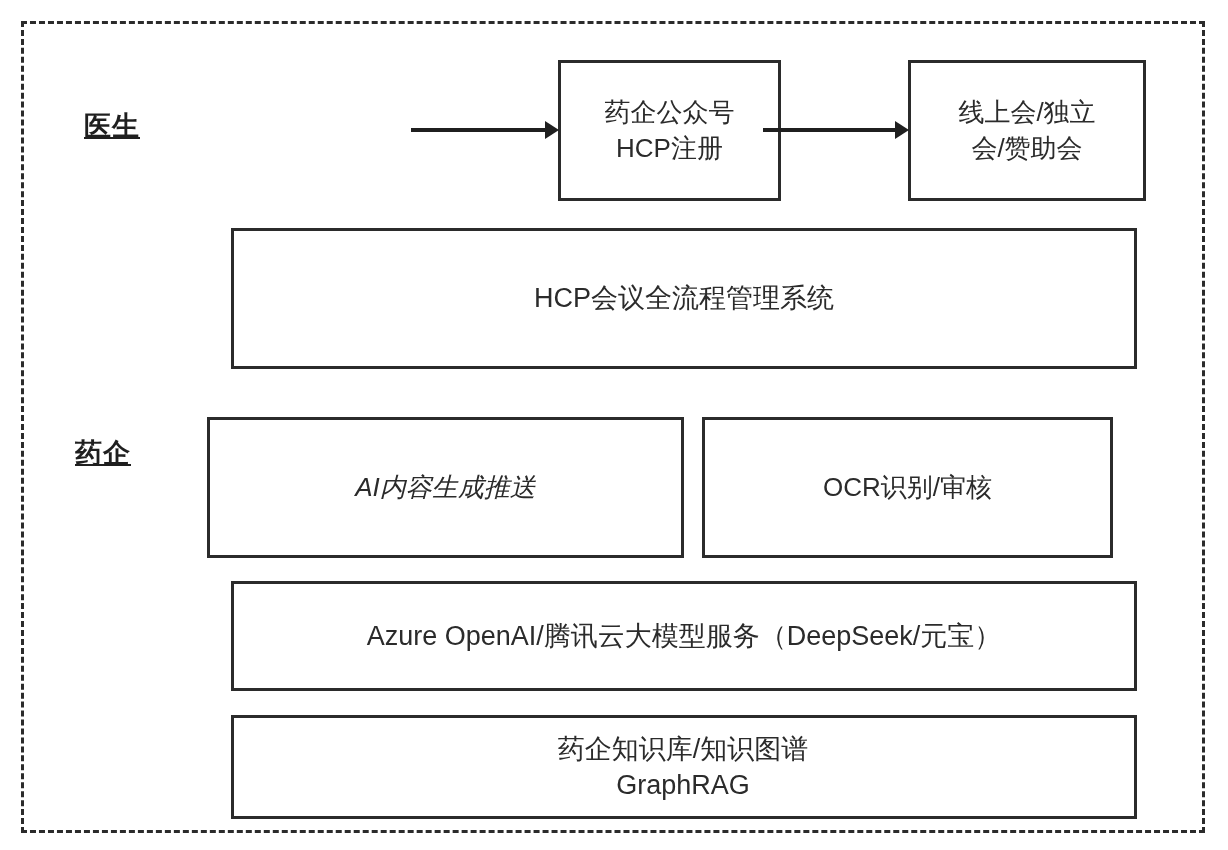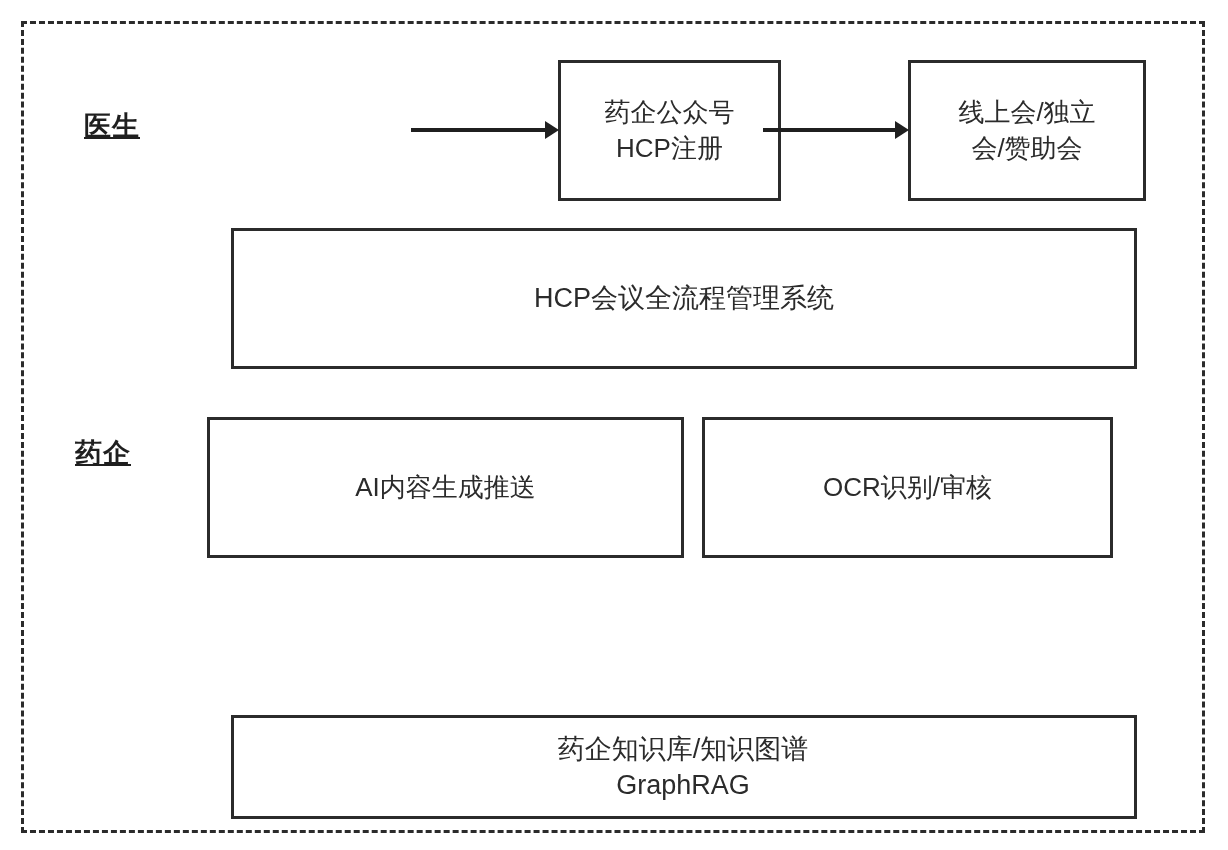--- a/index.html
+++ b/index.html
@@ -100,27 +100,30 @@
     <svg width="146" height="20" viewBox="0 0 146 20">
       <line x1="0" y1="10" x2="132" y2="10" stroke="#1f1f1f" stroke-width="4"></line>
       <polygon points="132,1 146,10 132,19" fill="#1f1f1f"></polygon>
     </svg>
   </div>
 
   <div class="node wide" style="left:207px; top:228px; width:906px; height:141px;">
     <span class="node-text">HCP会议全流程管理系统</span>
   </div>
 
-  <div class="node" style="left:207px; top:417px; width:477px; height:141px;">
+  <div class="node" style="left:207px; top:417px; width:477px; height:141px;font-style:italic;">
     <span class="node-text">AI内容生成推送</span>
   </div>
 
   <div class="node" style="left:702px; top:417px; width:411px; height:141px;justify-content:center;">
     <span class="node-text">OCR识别/审核</span>
   </div>
 
+  <div class="node wide" style="left:207px; top:581px; width:906px; height:110px;">
+    <span class="node-text">Azure OpenAI/腾讯云大模型服务（DeepSeek/元宝）</span>
+  </div>
 
   <div class="node wide" style="left:207px; top:715px; width:906px; height:104px;padding-left:8px;">
     <span class="node-text">药企知识库/知识图谱
 GraphRAG</span>
   </div>
 
 </div>
 
 </body></html>

